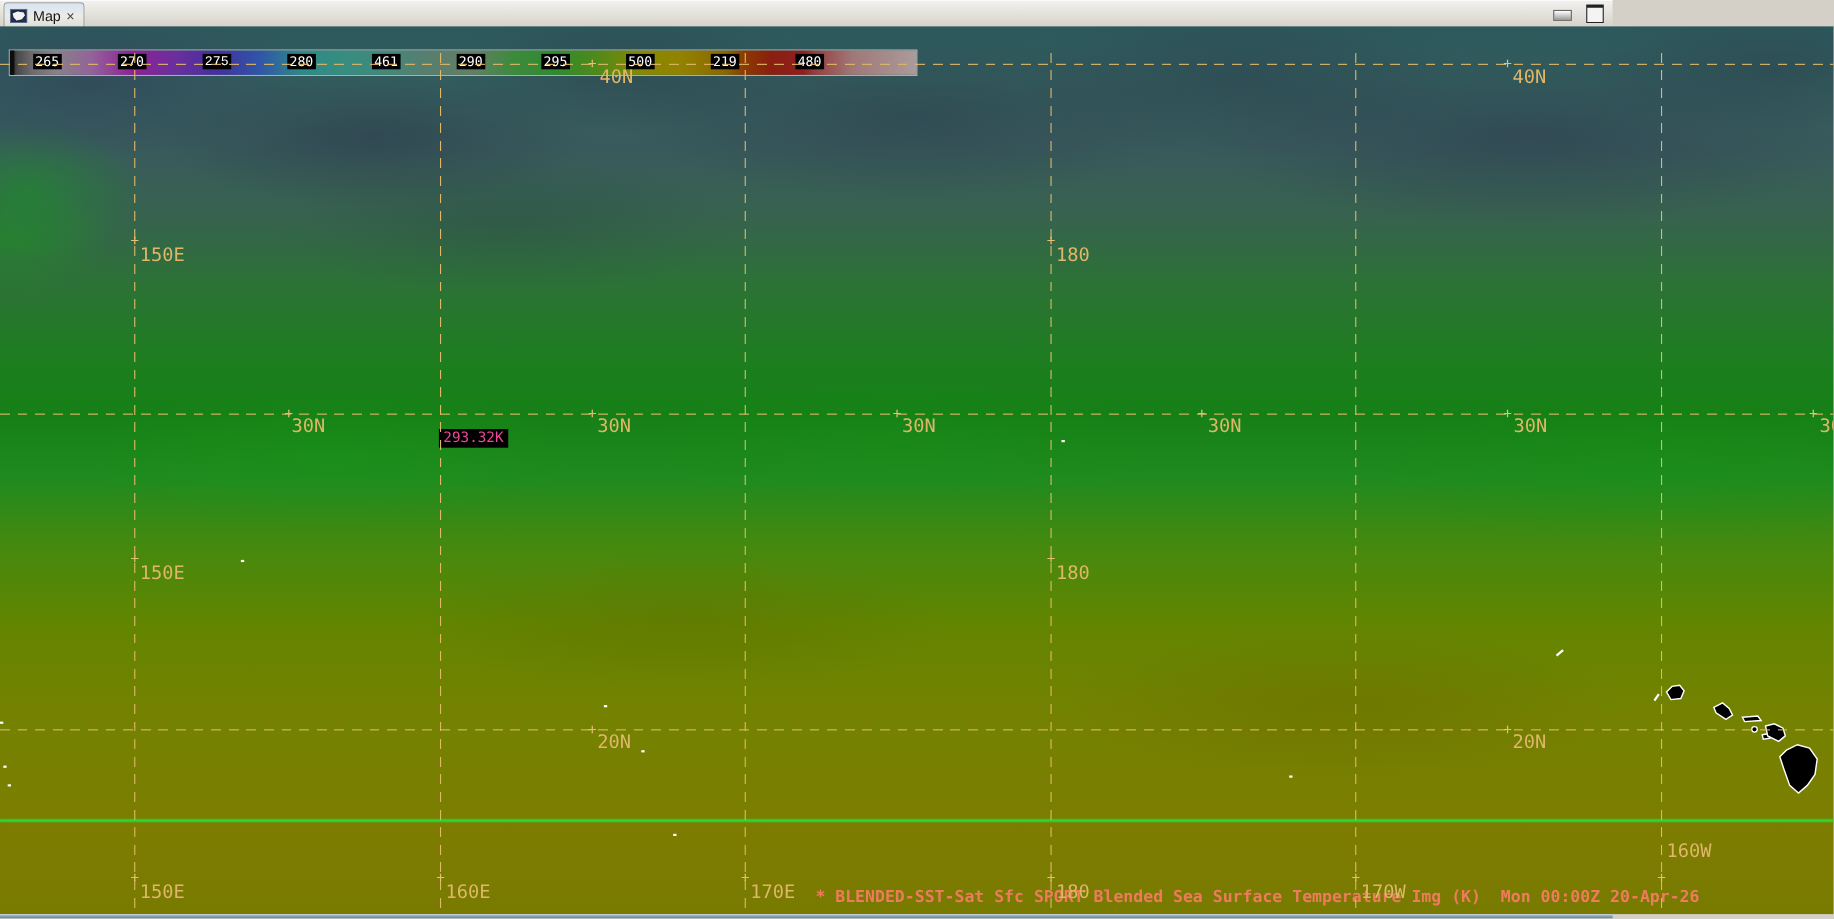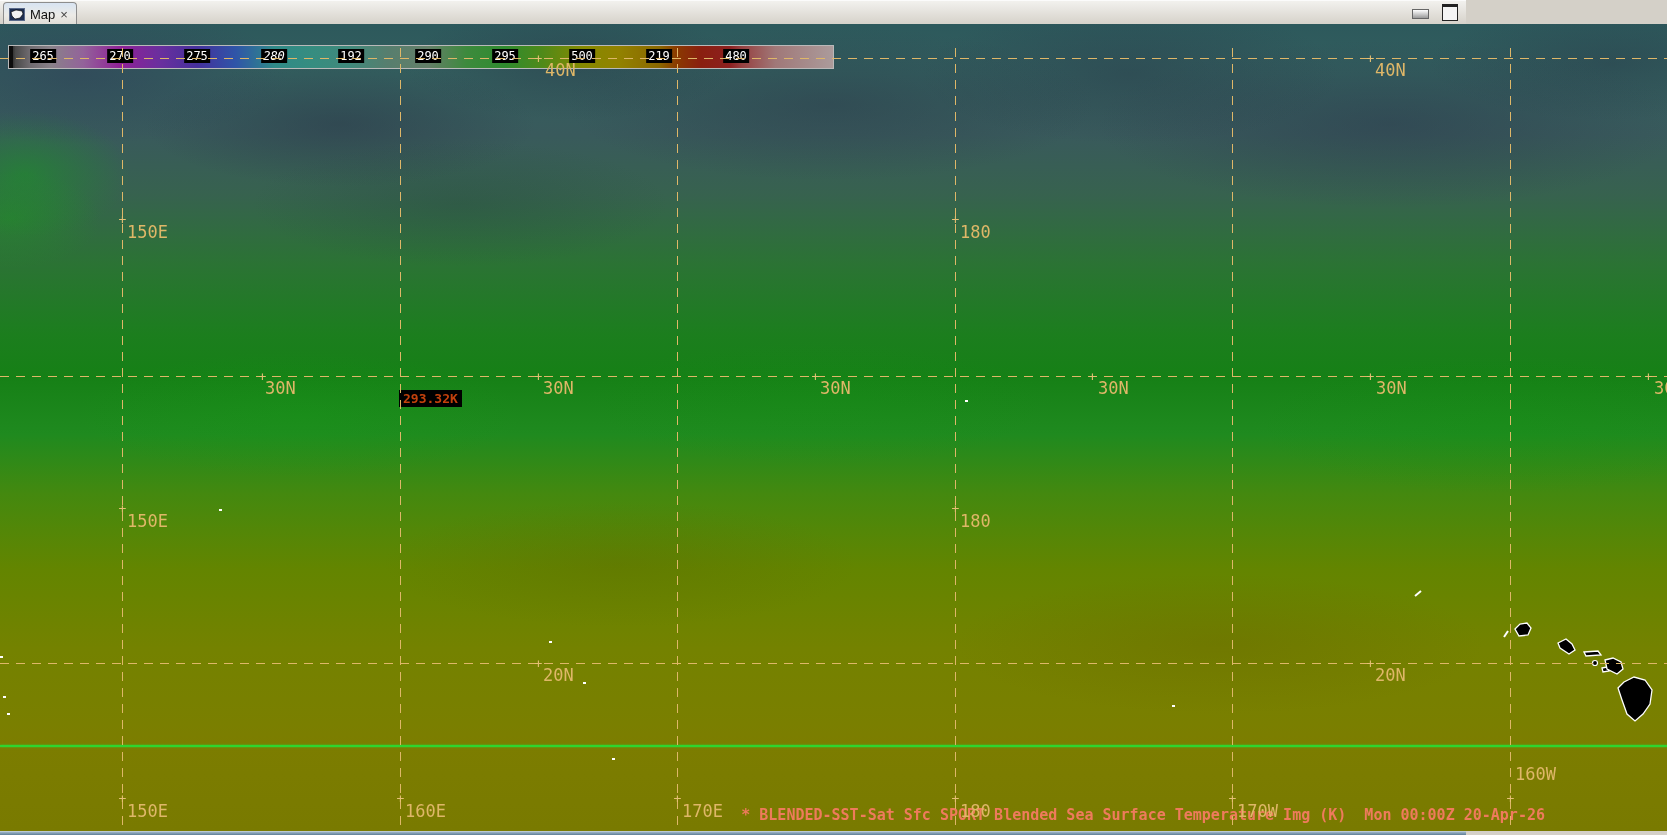--- a/index.html
+++ b/index.html
@@ -50,21 +50,21 @@
   .greenline{position:absolute;left:0;width:100%;height:2px;background:#2fd42f;box-shadow:0 0 2px #2fd42f;}
 
   
   .colorbar{position:absolute;left:8px;top:1px;width:824px;height:22px;
     border:1px solid #b9b9b9;box-sizing:content-box;margin-top:20px;}
   .cb-grad{position:absolute;inset:0;}
   .cb-cap{position:absolute;left:0;top:0;width:4px;height:100%;background:#0d0d0d;}
   .cbtick{position:absolute;top:3px;transform:translateX(-50%);background:#000;color:#fff;
     font-size:12px;line-height:14px;padding:0 2px;letter-spacing:0;}
 
-  .readout{position:absolute;background:#000;color:#c2410c;font-size:13px;font-weight:bold;
+  .readout{position:absolute;background:#000;color:#ec4899;font-size:13px;font-weight:normal;
     line-height:15px;padding:1px 4px;white-space:pre;}
   .legend{position:absolute;color:#ee7b5c;font-size:15px;font-weight:bold;white-space:pre;line-height:18px;text-align:right;}
 
   .speck{position:absolute;width:3px;height:2px;background:#fff;}
   #islands{position:absolute;left:1400px;top:555px;}
 
   .bottomstrip{position:absolute;left:0;bottom:0;width:100%;height:4px;
     background:linear-gradient(#cdd8de,#8fa9bc 40%,#5f7f96);}
 </style>
 </head>
@@ -101,23 +101,23 @@
         <line x1="1415" y1="572" x2="1421" y2="567" stroke="#fff" stroke-width="2"></line>
         <circle cx="1595" cy="639" r="2.5" fill="#000" stroke="#fff" stroke-width="1.2"></circle>
       </svg>
     <div class="greenline" id="greenline" style="top: 721px;"></div>
     <div class="colorbar">
       <div class="cb-grad" id="cbgrad" style="background: linear-gradient(90deg, rgb(17, 17, 17) 0%, rgb(74, 74, 74) 0.8%, rgb(111, 107, 111) 2.5%, rgb(137, 129, 137) 5.1%, rgb(147, 99, 154) 9%, rgb(143, 33, 150) 13.5%, rgb(107, 47, 158) 18.2%, rgb(69, 48, 156) 22.8%, rgb(47, 85, 168) 27.5%, rgb(47, 138, 136) 32.2%, rgb(54, 141, 128) 36.8%, rgb(65, 137, 123) 41.5%, rgb(87, 126, 110) 46%, rgb(100, 127, 104) 50.9%, rgb(61, 138, 61) 55.5%, rgb(47, 139, 47) 60.2%, rgb(77, 138, 26) 64.5%, rgb(134, 137, 0) 69.7%, rgb(146, 130, 0) 74%, rgb(138, 104, 0) 78.9%, rgb(138, 58, 0) 81%, rgb(138, 31, 16) 84%, rgb(141, 32, 32) 87.5%, rgb(150, 64, 64) 88.9%, rgb(160, 120, 120) 93%, rgb(171, 155, 155) 100%);"></div>
       <div class="cb-cap"></div>
       <div id="cbticks">
           <span class="cbtick" style="left: 34px;">265</span>
           <span class="cbtick" style="left: 111px;">270</span>
-          <span class="cbtick" style="left: 188px;">275</span>
-          <span class="cbtick" style="left: 265px; font-style: italic;">280</span>
-          <span class="cbtick" style="left: 342px;">192</span>
+          <span class="cbtick" style="left: 188px; font-family: Liberation Mono, monospace;">275</span>
+          <span class="cbtick" style="left: 265px;">280</span>
+          <span class="cbtick" style="left: 342px;">461</span>
           <span class="cbtick" style="left: 419px;">290</span>
           <span class="cbtick" style="left: 496px;">295</span>
           <span class="cbtick" style="left: 573px;">500</span>
           <span class="cbtick" style="left: 650px;">219</span>
           <span class="cbtick" style="left: 727px;">480</span>
         </div>
     </div>
     <div class="readout" id="readout" style="left: 399px; top: 366px;">293.32K</div>
     <div class="legend" id="legend" style="right: 122px; top: 782px; color: rgb(238, 123, 92);">* BLENDED-SST-Sat Sfc SPORT Blended Sea Surface Temperature Img (K)  Mon 00:00Z 20-Apr-26</div>
   <div class="vline" style="left: 122px;"></div>

